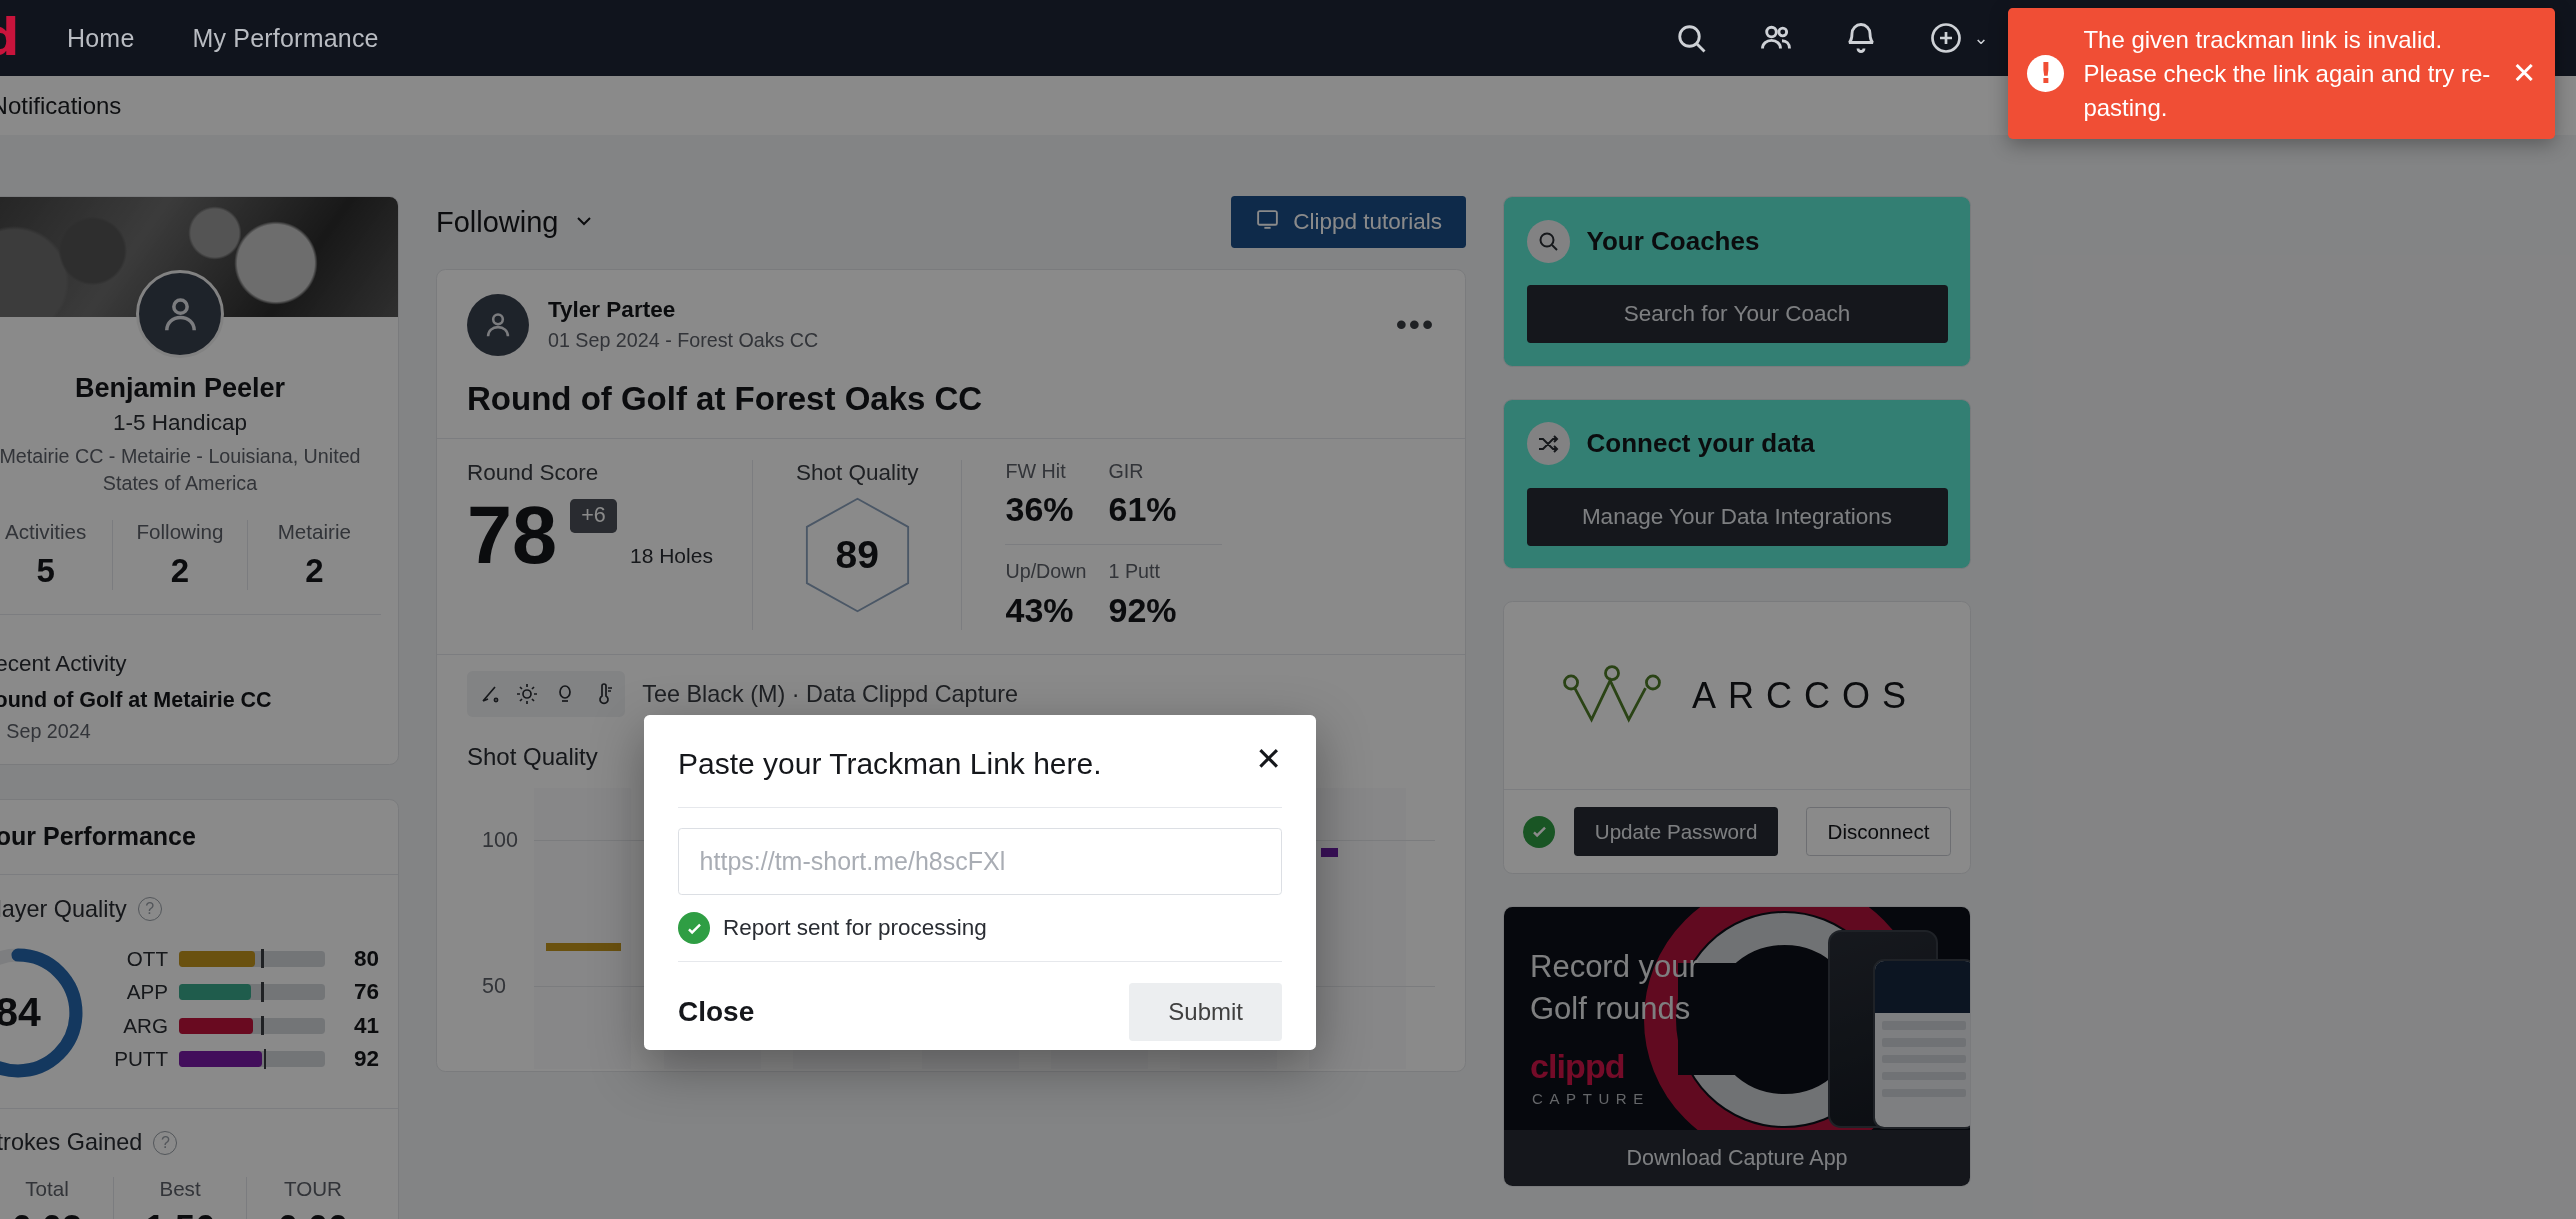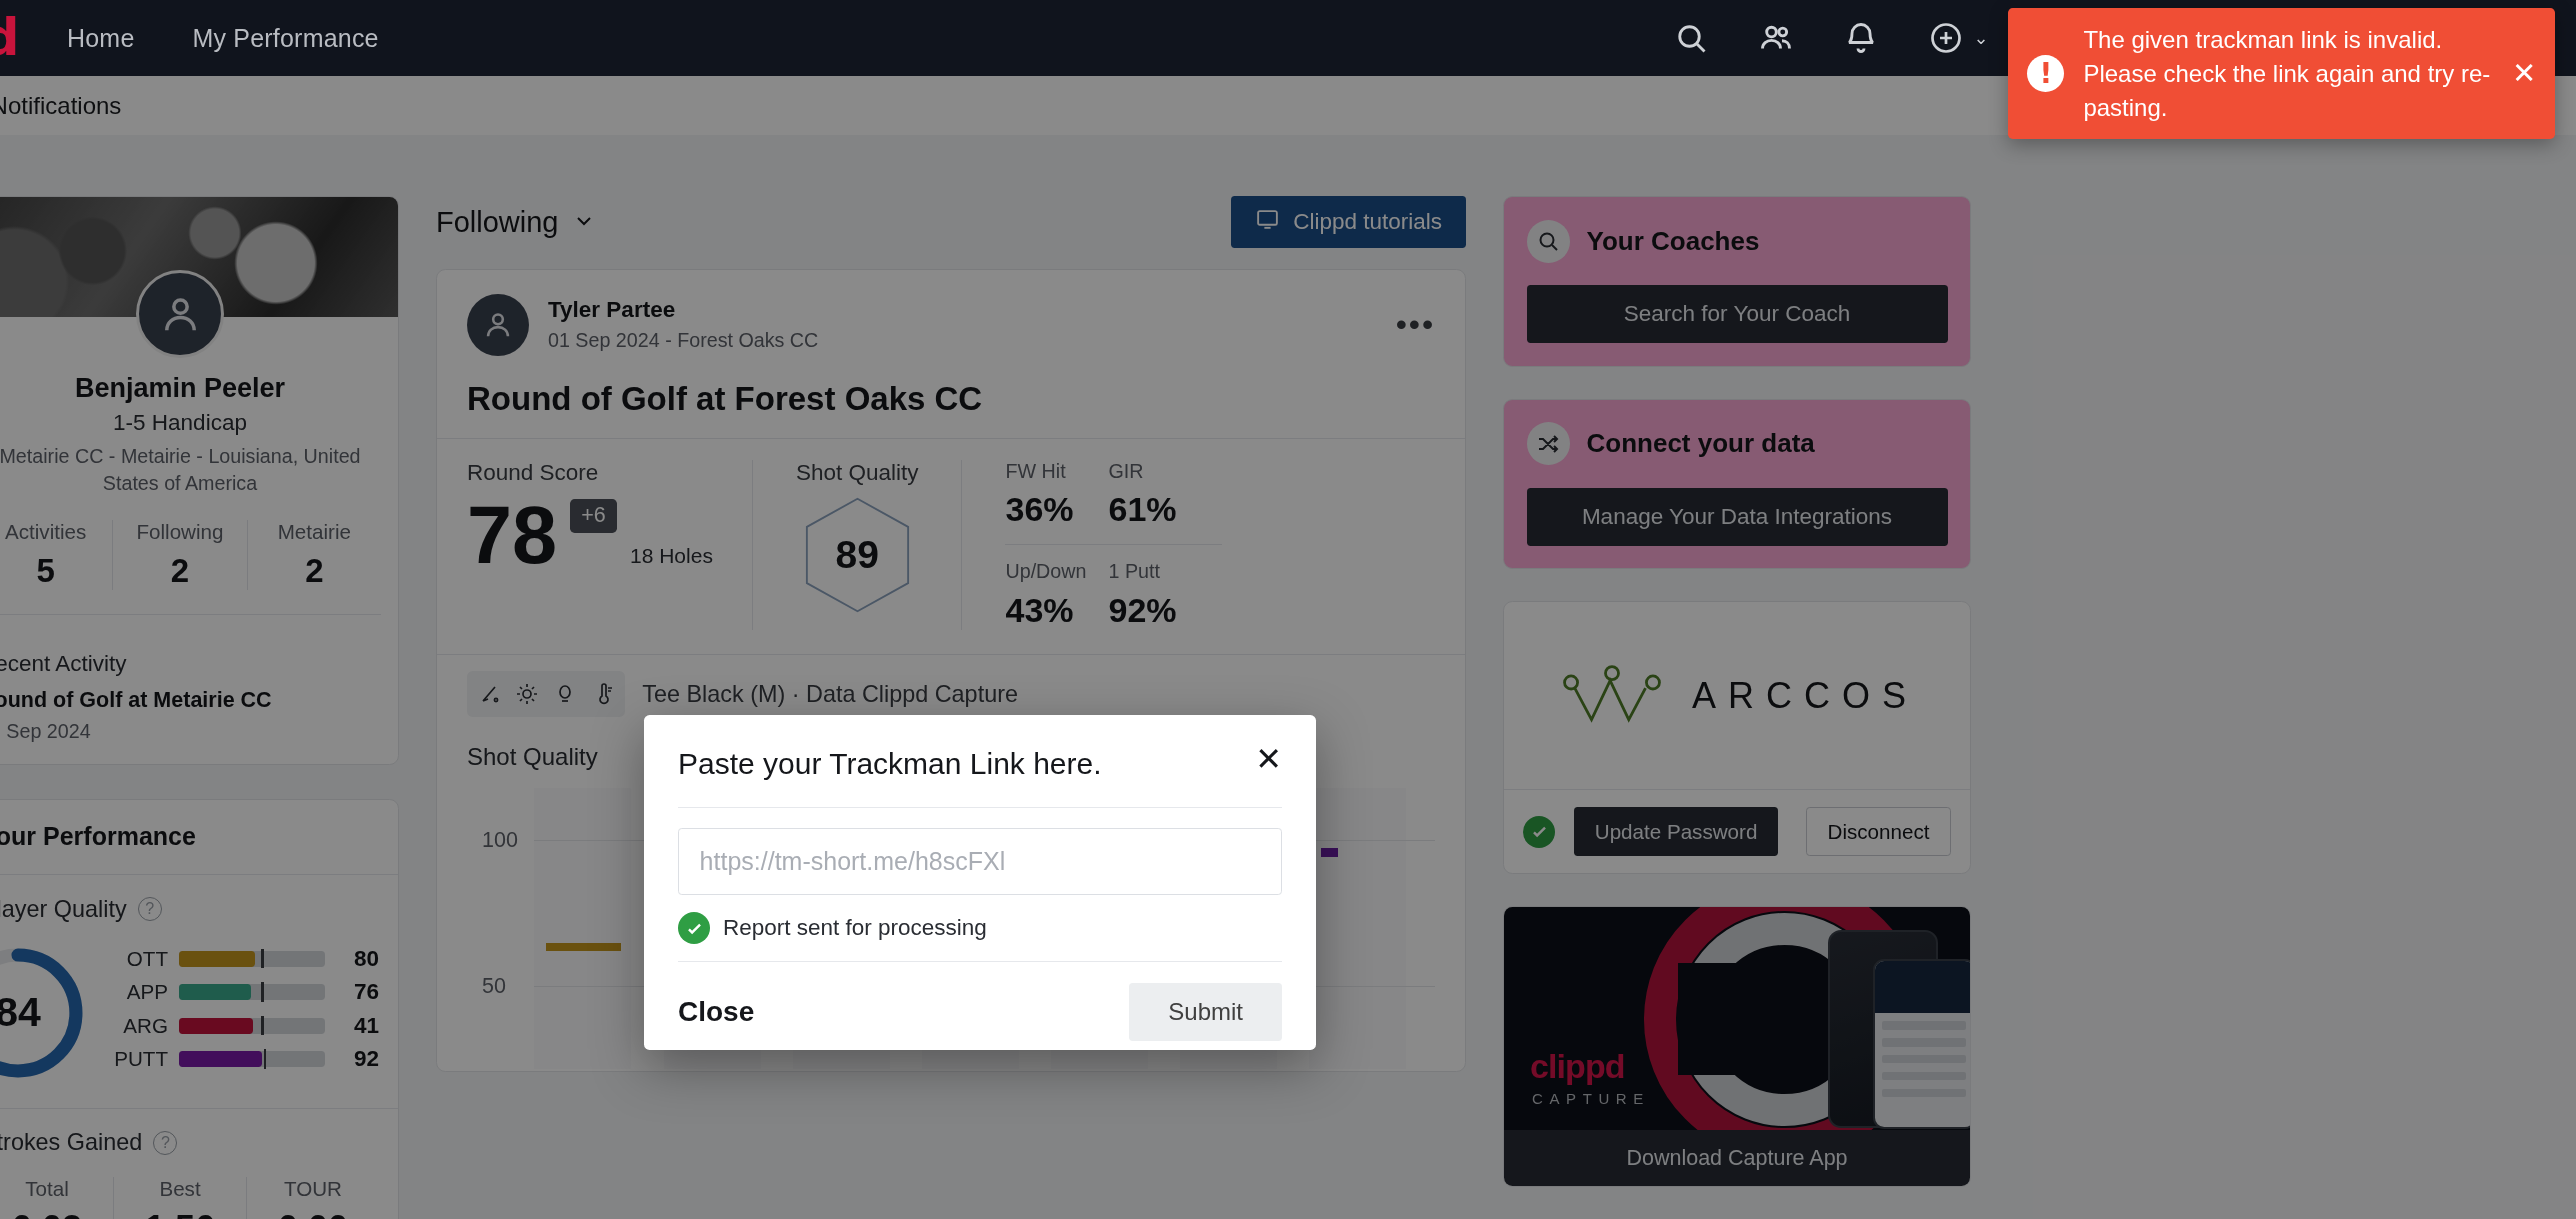--- a/index.html
+++ b/index.html
@@ -181,21 +181,21 @@
   .chart-title { font-size: 24px; color: #2a2d33; }
   .plot { position: relative; margin-top: 17px; height: 281px; }
   .gridline { position: absolute; left: 67px; right: 0; height: 0.9px; background: #e3e5e9; }
   .ytick { position: absolute; left: 15px; font-size: 21.5px; color: #5d6169; transform: translateY(-50%); }
   .colband { position: absolute; top: 0; bottom: 0; background: #fafafb; }
   .bar-gold { position: absolute; background: #c4961c; }
   .pt-purple { position: absolute; background: #6c1fa5; }
 
   
   .right { width: 468px; flex: none; }
-  .r-card { background: #f9a8d4; border: 0.9px solid #e2e4e8; border-radius: 9.4px;
+  .r-card { background: #5eead4; border: 0.9px solid #e2e4e8; border-radius: 9.4px;
             padding: 22.5px; margin-bottom: 32px; }
   .r-head { display: flex; align-items: center; gap: 17px; }
   .r-ico-circ {
     width: 43px; height: 43px; border-radius: 50%; background: #f0f1f3;
     display: flex; align-items: center; justify-content: center; color: #2a2d33; flex: none;
   }
   .r-ico-circ svg { width: 24px; height: 24px; }
   .r-title { font-size: 26px; font-weight: 700; color: #15171b; }
   .r-btn-dark {
     width: 100%; height: 58px; background: #272c35; color: #e8eaee; border: none;
@@ -601,20 +601,24 @@
             <button class="btn-dark-sm">Update Password</button>
             <button class="btn-out-sm">Disconnect</button>
           </div>
         </div>
 
         <div class="promo-card">
           <div class="promo-img">
             <div class="promo-ring1"></div>
             <div class="promo-ring2"></div>
             <div class="promo-cut"></div>
+            <div class="promo-text">
+              <div>Record your</div>
+              <div>Golf rounds</div>
+            </div>
             <div class="promo-brand">clippd</div>
             <div class="promo-cap">CAPTURE</div>
             <div class="promo-phone"></div>
             <div class="promo-phone2">
               <div class="pp-top"></div>
               <div class="pp-line"></div>
               <div class="pp-line"></div>
               <div class="pp-line"></div>
               <div class="pp-line"></div>
               <div class="pp-line"></div>

